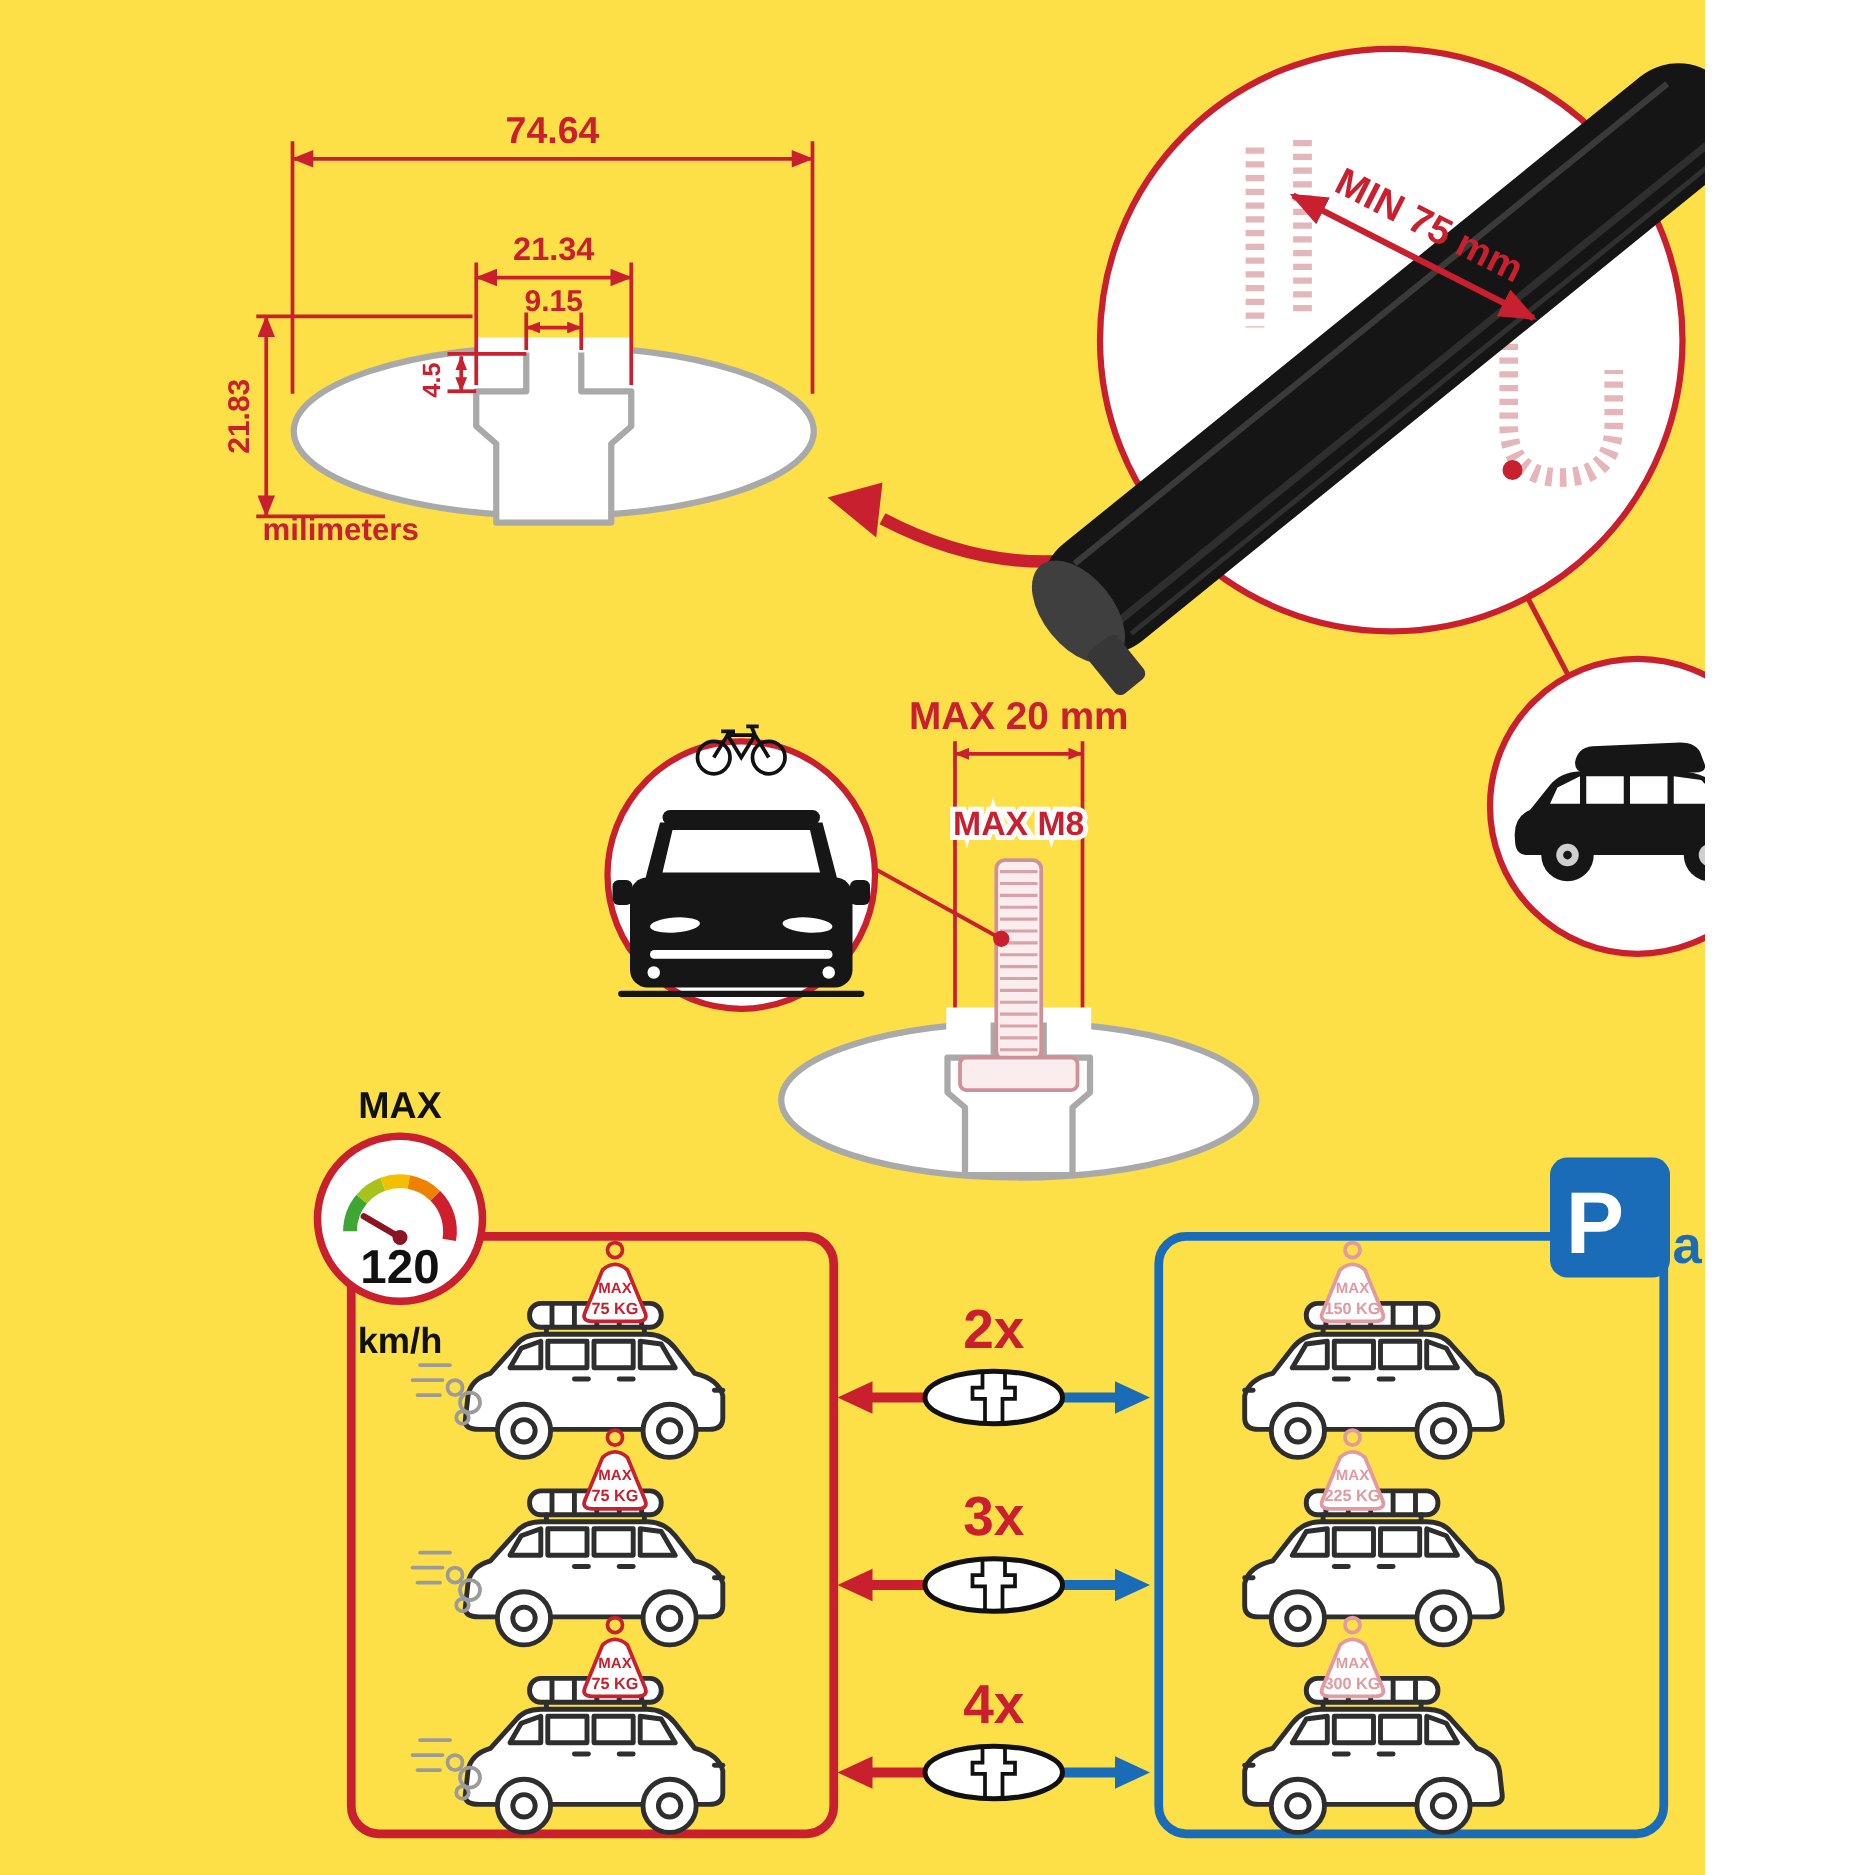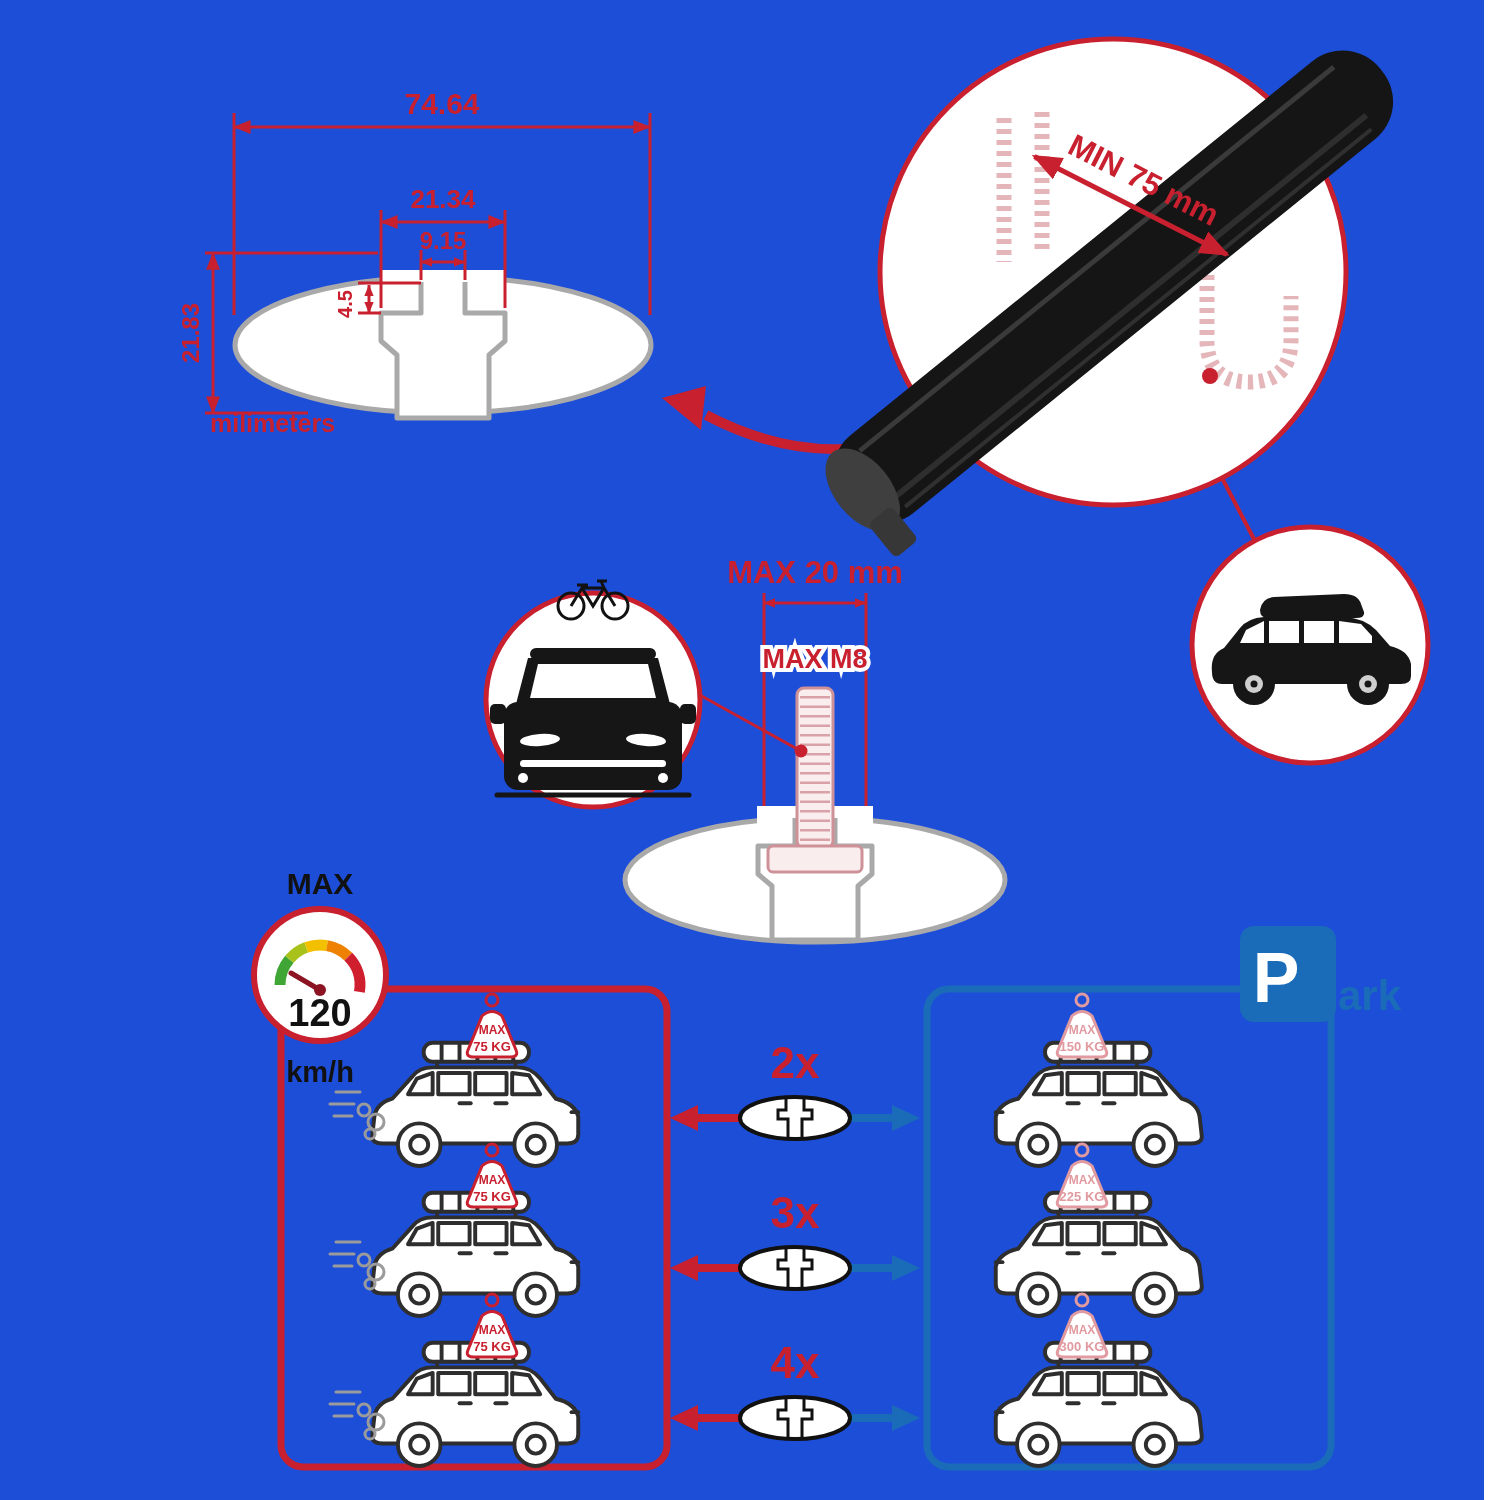--- a/index.html
+++ b/index.html
@@ -1,16 +1,16 @@
 <!DOCTYPE html>
 <html><head>
 <meta charset="utf-8">
 <style>
   html,body{margin:0;padding:0;background:#ffffff;}
-  .canvas{width:1484px;height:1500px;background:#1d4ed8;position:relative;overflow:hidden;
+  .canvas{width:1364px;height:1500px;background:#fde047;position:relative;overflow:hidden;
           font-family:"Liberation Sans",sans-serif;}
   svg text{font-family:"Liberation Sans",sans-serif;}
   .dim{fill:#c8202f;font-weight:bold;}
   .dimline{stroke:#c8202f;stroke-width:3;fill:none;}
   .redtxt{fill:#c8202f;font-weight:bold;}
   .pinktxt{fill:#e09aa0;font-weight:bold;}
   .blk{fill:#111111;font-weight:bold;}
 </style>
 </head>
 <body>

